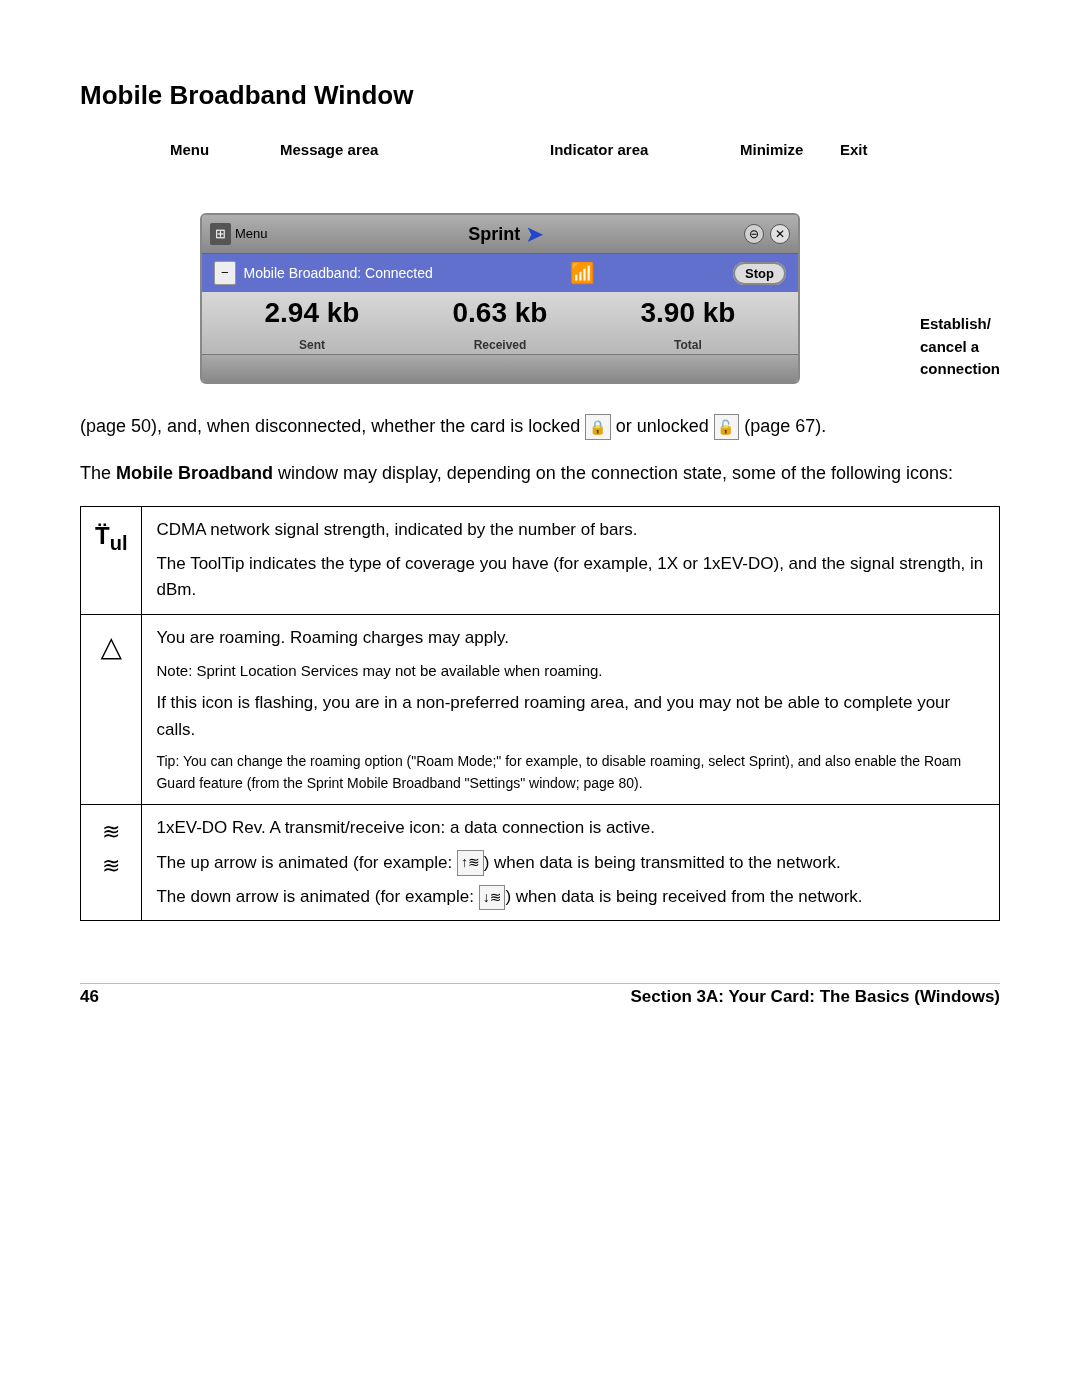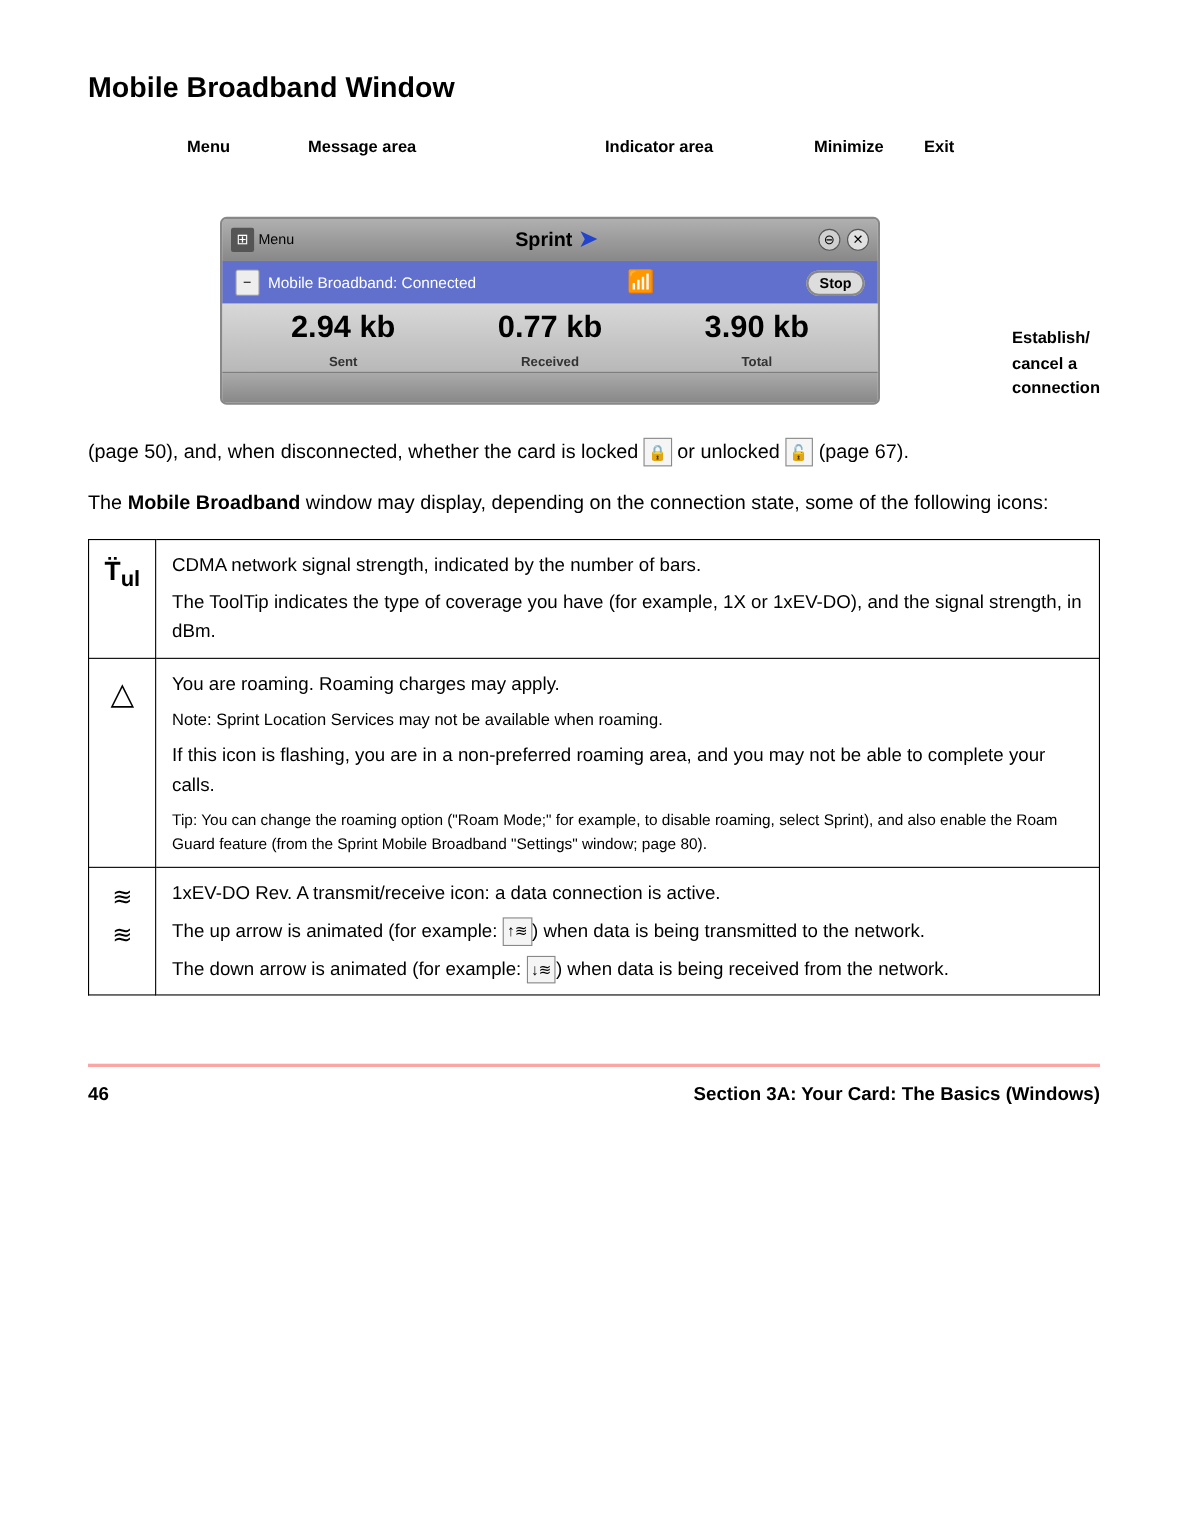--- a/index.html
+++ b/index.html
@@ -12,20 +12,21 @@
       padding: 60px 80px 60px 80px;
       font-size: 18px;
       line-height: 1.5;
     }
 
     
     .page-title {
       font-size: 26px;
       font-weight: bold;
       margin-bottom: 24px;
+      margin-top: 16px;
     }
 
     
     .mock-window {
       width: 600px;
       margin-left: 120px;
       margin-top: 20px;
       border: 2px solid #888;
       border-radius: 6px;
       overflow: hidden;
@@ -243,22 +244,21 @@
     .tip-text {
       font-size: 14px;
     }
 
     
     .page-footer {
       display: flex;
       justify-content: space-between;
       align-items: center;
       margin-top: 62px;
-      border-top: 3px solid #fca5a5;
-      padding-top: 12px;
+      border-top: 1px solid #fca5a5;
       font-size: 17px;
     }
 
     .footer-page-num {
       font-weight: bold;
     }
 
     .footer-section {
       font-weight: bold;
     }
@@ -318,21 +318,21 @@
             <span class="stop-btn">Stop</span>
           </div>
         </div>
 
         <div class="mock-stats">
           <div class="stat-item">
             <div class="stat-value">2.94 kb</div>
             <div class="stat-label">Sent</div>
           </div>
           <div class="stat-item">
-            <div class="stat-value">0.77 kb</div>
+            <div class="stat-value">0.63 kb</div>
             <div class="stat-label">Received</div>
           </div>
           <div class="stat-item">
             <div class="stat-value">3.90 kb</div>
             <div class="stat-label">Total</div>
           </div>
         </div>
 
         <div class="mock-bottom-bar"></div>
       </div>

